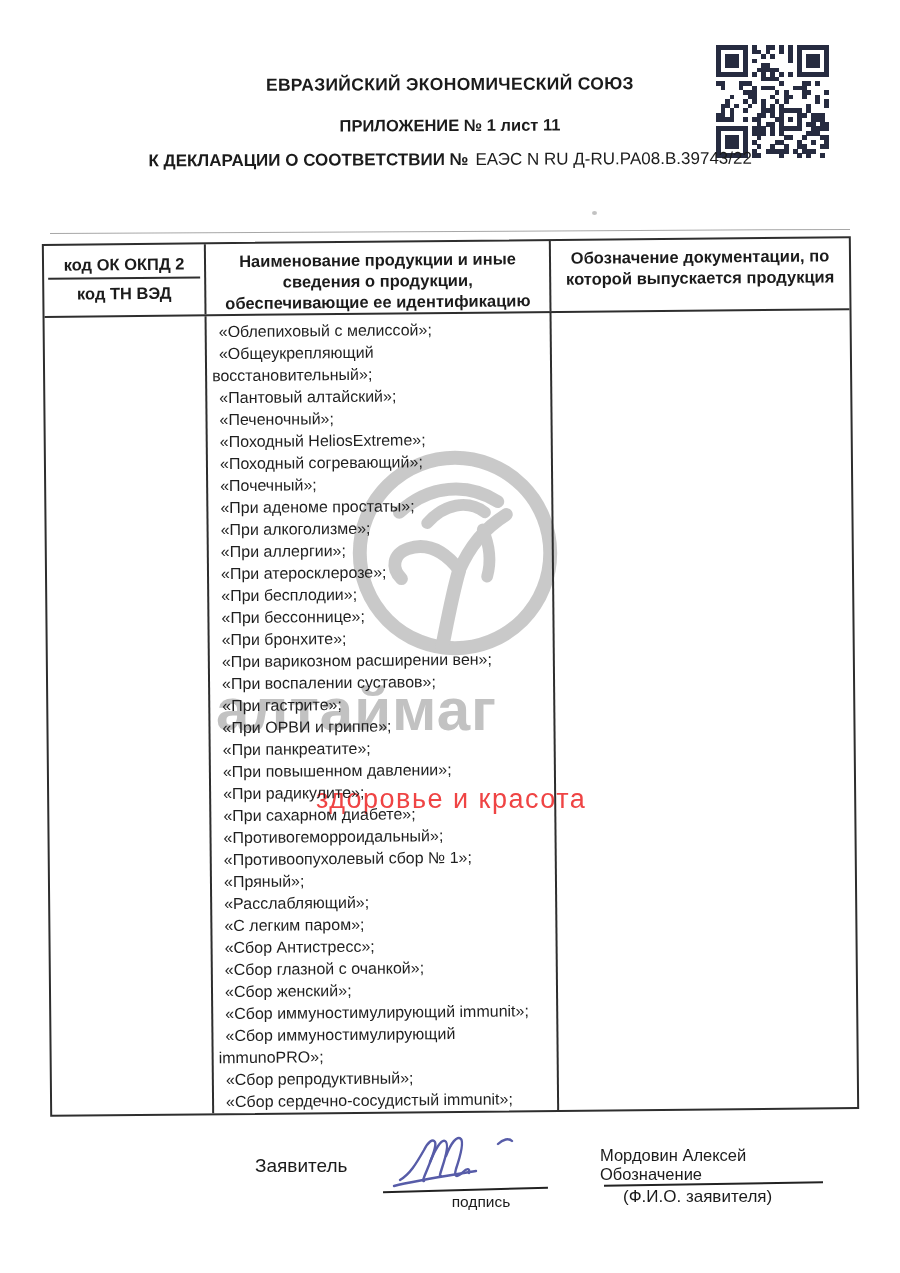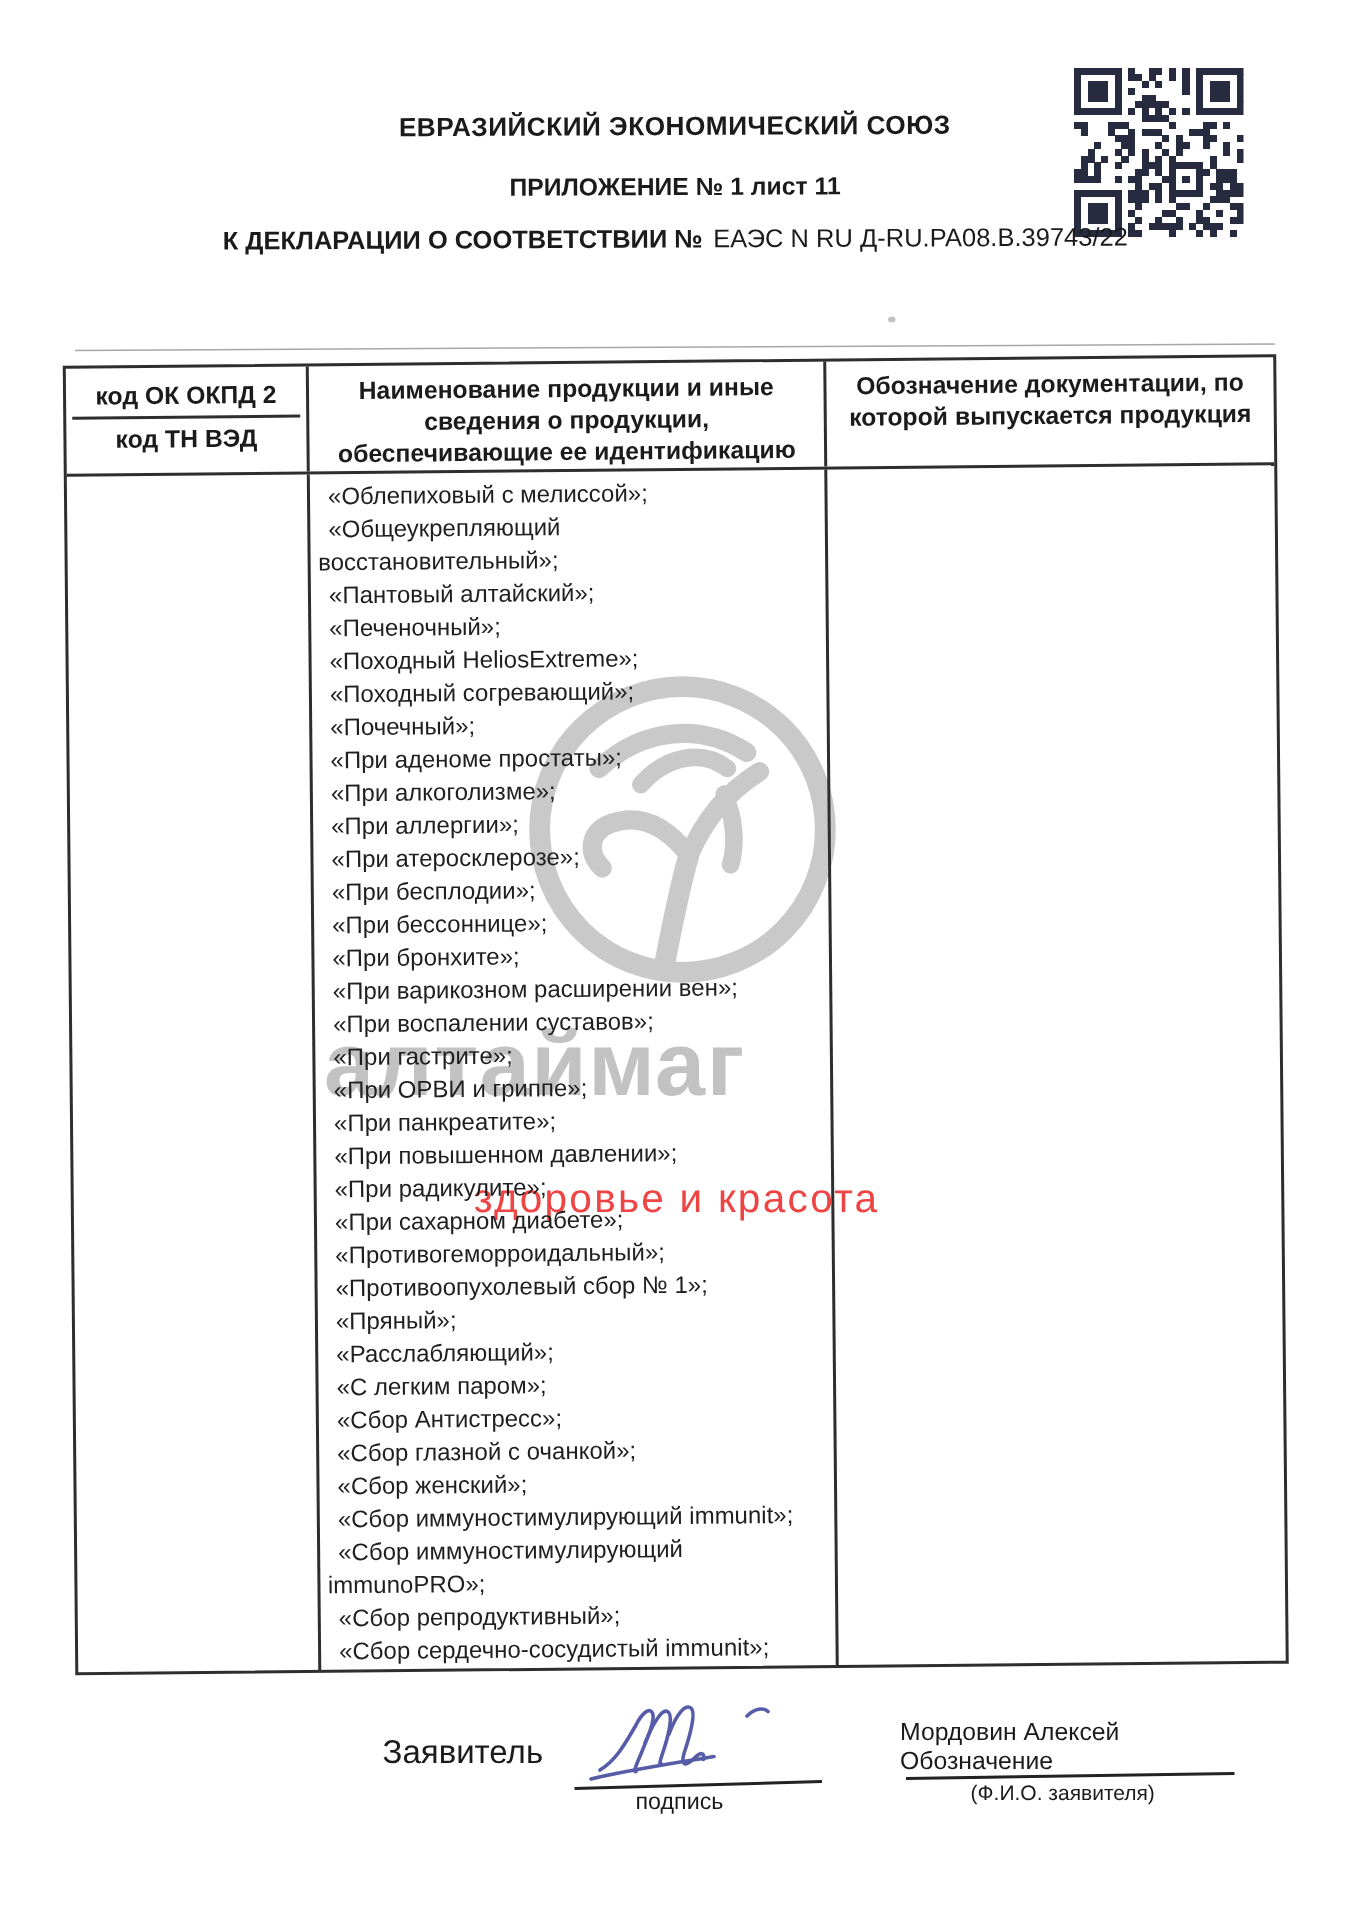--- a/index.html
+++ b/index.html
@@ -46,27 +46,27 @@
   .thead .cell{text-align:center;line-height:21px;padding-top:7px}
   .c1sep{border-top:2px solid #2e2e2e;margin:3px 4px 4px 4px}
   .thead .c1{padding-top:0}
   .thead .c1 .t{padding-top:9px;line-height:20px;text-align:center}
   .thead .c1 .bm{line-height:20px;text-align:center}
   .tbody .c2{padding:5px 0 0 4px;font-size:16px;line-height:22px;color:#1f1f1f}
   #product-list div{padding-left:8px;white-space:nowrap}
   #product-list div.cont{padding-left:1px}
 
   
-  .applicant{position:absolute;left:255px;top:1155px;font-size:22px;z-index:2}
+  .applicant{position:absolute;left:255px;top:1155px;font-size:19px;z-index:2}
   .sig-svg{position:absolute;left:386px;top:1128px;width:175px;height:66px;z-index:2;line-height:0}
   .sig-line{position:absolute;left:383px;top:1189px;width:165px;border-top:2px solid #222;transform:rotate(-1.6deg);z-index:2}
-  .sig-cap{position:absolute;left:388px;top:1193px;width:130px;text-align:center;font-size:15.5px;z-index:2}
+  .sig-cap{position:absolute;left:416px;top:1193px;width:130px;text-align:center;font-size:15.5px;z-index:2}
   .name-block{position:absolute;left:600px;top:1146px;width:225px;text-align:left;font-size:16.5px;line-height:19px;z-index:2}
   .name-line{position:absolute;left:604px;top:1183px;width:219px;border-top:2px solid #222;transform:rotate(-0.9deg);z-index:2}
-  .name-cap{position:absolute;left:596px;top:1187px;width:225px;text-align:center;font-size:14px;z-index:2}
+  .name-cap{position:absolute;left:623px;top:1187px;width:225px;font-size:17px;z-index:2}
 </style>
 </head>
 <body>
 
 <div class="wm-logo">
   <svg width="214" height="214" viewBox="-100 -100 200 200" fill="none" stroke="#c7c7c7" stroke-linecap="round" stroke-linejoin="round">
     <circle cx="0" cy="0" r="89" stroke-width="13"></circle>
     <path d="M -12 88 C -6 58 -2 36 4 16" stroke-width="13"></path>
     <path d="M 4 16 C 14 -6 26 -22 48 -36" stroke-width="12"></path>
     <path d="M 26 -22 C 32 -8 34 8 30 22" stroke-width="11"></path>

